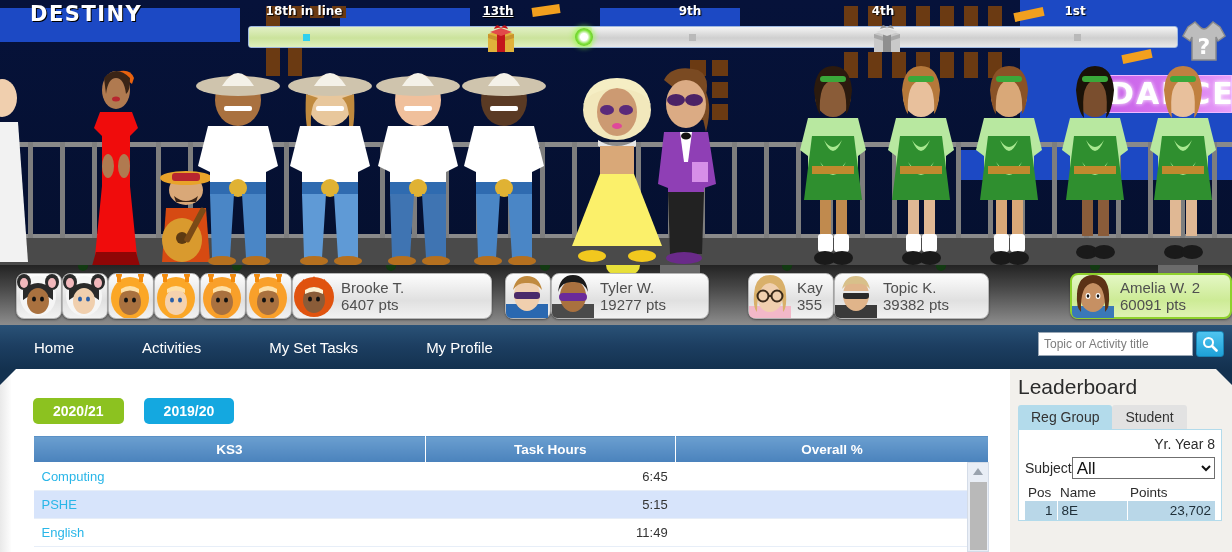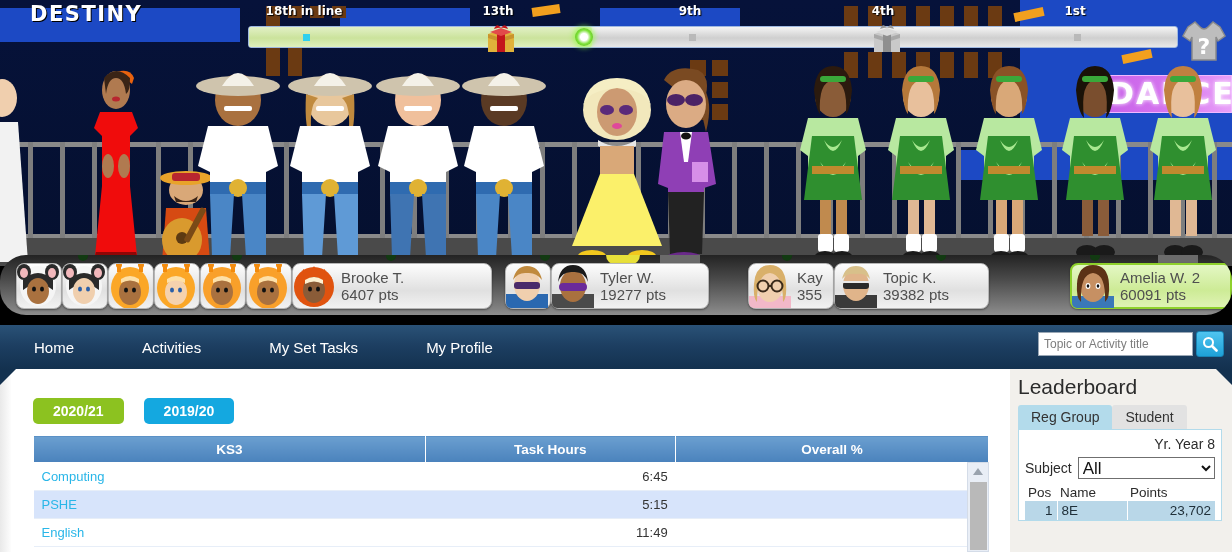--- a/index.html
+++ b/index.html
@@ -114,24 +114,23 @@
   .ground {
     position: absolute; left: 0; top: 238px; width: 1232px; height: 28px;
     background: #4a4a4a;
   }
 
   
   .char { position: absolute; bottom: 59px; }
 
   
   .badge-strip {
-    position: absolute; left: 0; top: 255px; width: 1232px; height: 60px;
+    position: absolute; left: 0; top: 265px; width: 1232px; height: 60px;
     background: linear-gradient(#232323 0%, #4a4a4a 40%, #8d8d8d 100%);
     overflow: hidden;
-    border-radius: 26px;
   }
   .badge {
     position: absolute; top: 8px; height: 46px;
     background: linear-gradient(#fdfdfd, #e0e0e0 60%, #f2f2f2);
     border: 1px solid #b6b6b6;
     border-radius: 8px;
     display: flex; align-items: center;
     box-shadow: 0 1px 2px rgba(0,0,0,.4);
   }
   .badge.me {
@@ -297,21 +296,21 @@
     background: #e2e2e2;
     border-radius: 3px 3px 0 0;
   }
   .lb-tab.active { background: #b3dbeb; }
   .lb-body {
     background: #ffffff;
     border: 1px solid #b3dbeb;
     padding: 4px 6px 0 6px;
   }
   .lb-year { text-align: right; font-size: 14px; color: #2b2b2b; padding: 2px 0 5px 0; }
-  .lb-subject-row { display: flex; align-items: center; gap: 6px; margin-bottom: 5px; }
+  .lb-subject-row { display: flex; align-items: center; margin-bottom: 5px; }
   .lb-subject-row label { font-size: 14px; color: #2b2b2b; }
   .lb-subject-row select {
     flex: 1; height: 22px; font-size: 17px;
     border: 1px solid #6f6f6f; background: #fff; color: #111;
     font-family: "Liberation Sans", sans-serif;
   }
   table.lb-table { width: 100%; border-collapse: collapse; font-size: 13.5px; }
   table.lb-table th {
     font-weight: normal; color: #2b2b2b; text-align: left;
     padding: 1px 3px; background: #ffffff;
@@ -376,21 +375,21 @@
   </div>
   
   <div style="position:absolute;left:532px;top:6px;width:28px;height:9px;background:#f2a01e;transform:rotate(-8deg);"></div>
   <div style="position:absolute;left:1014px;top:10px;width:30px;height:9px;background:#f2a01e;transform:rotate(-12deg);"></div>
   <div style="position:absolute;left:1122px;top:52px;width:30px;height:9px;background:#f2a01e;transform:rotate(-12deg);"></div>
 
   
   <div class="progress-wrap">
     <div class="pg-labels">
       <div class="pg-label" style="left:304px;">18th in line</div>
-      <div class="pg-label" style="left:498px;">13th</div>
+      <div class="pg-label" style="left:498px;text-decoration:underline;">13th</div>
       <div class="pg-label" style="left:690px;">9th</div>
       <div class="pg-label" style="left:883px;">4th</div>
       <div class="pg-label" style="left:1075px;">1st</div>
     </div>
     <div class="pg-track">
       <div class="pg-fill"></div>
       <div class="pg-tick cyan" style="left:54px;"></div>
       <div class="pg-tick" style="left:440px;"></div>
       <div class="pg-tick" style="left:825px;"></div>
       <div class="pg-knob" style="left:326px;"></div>

